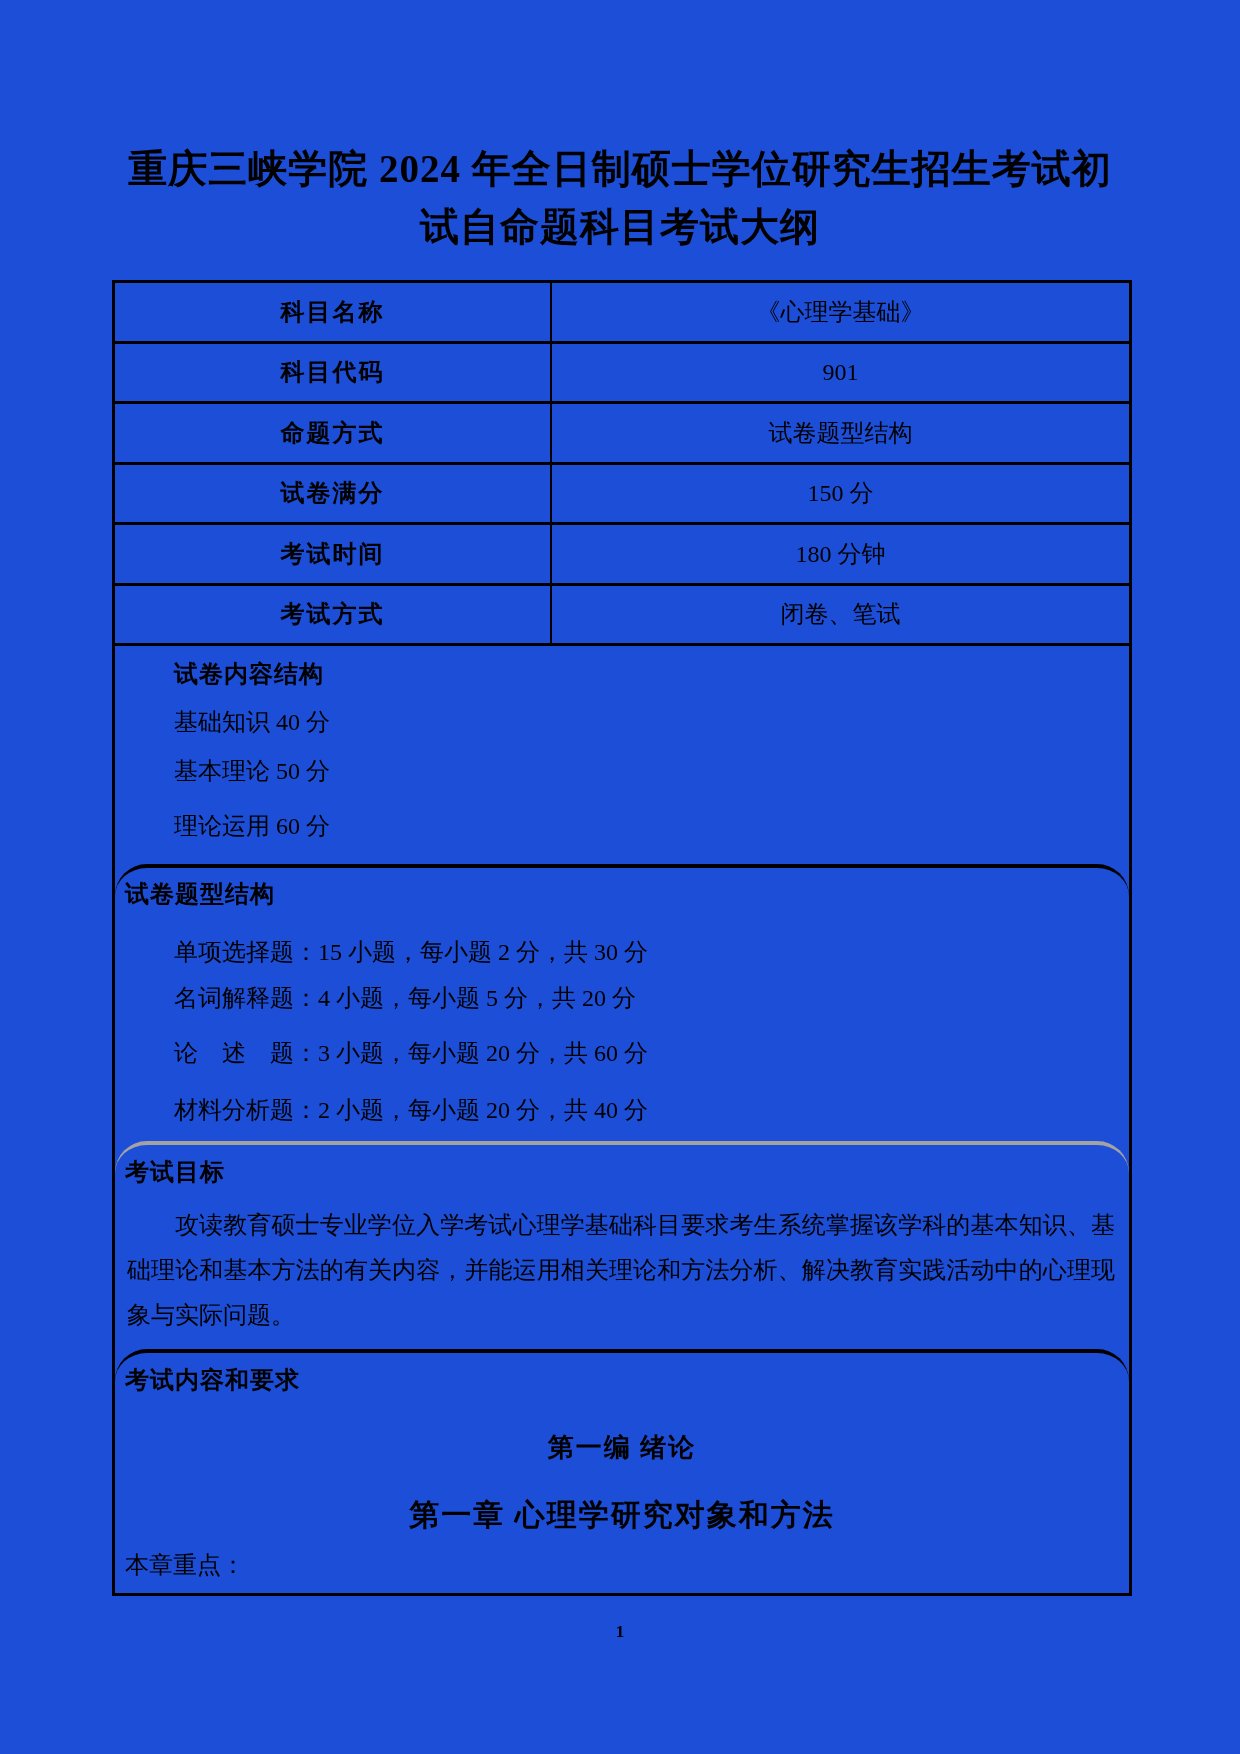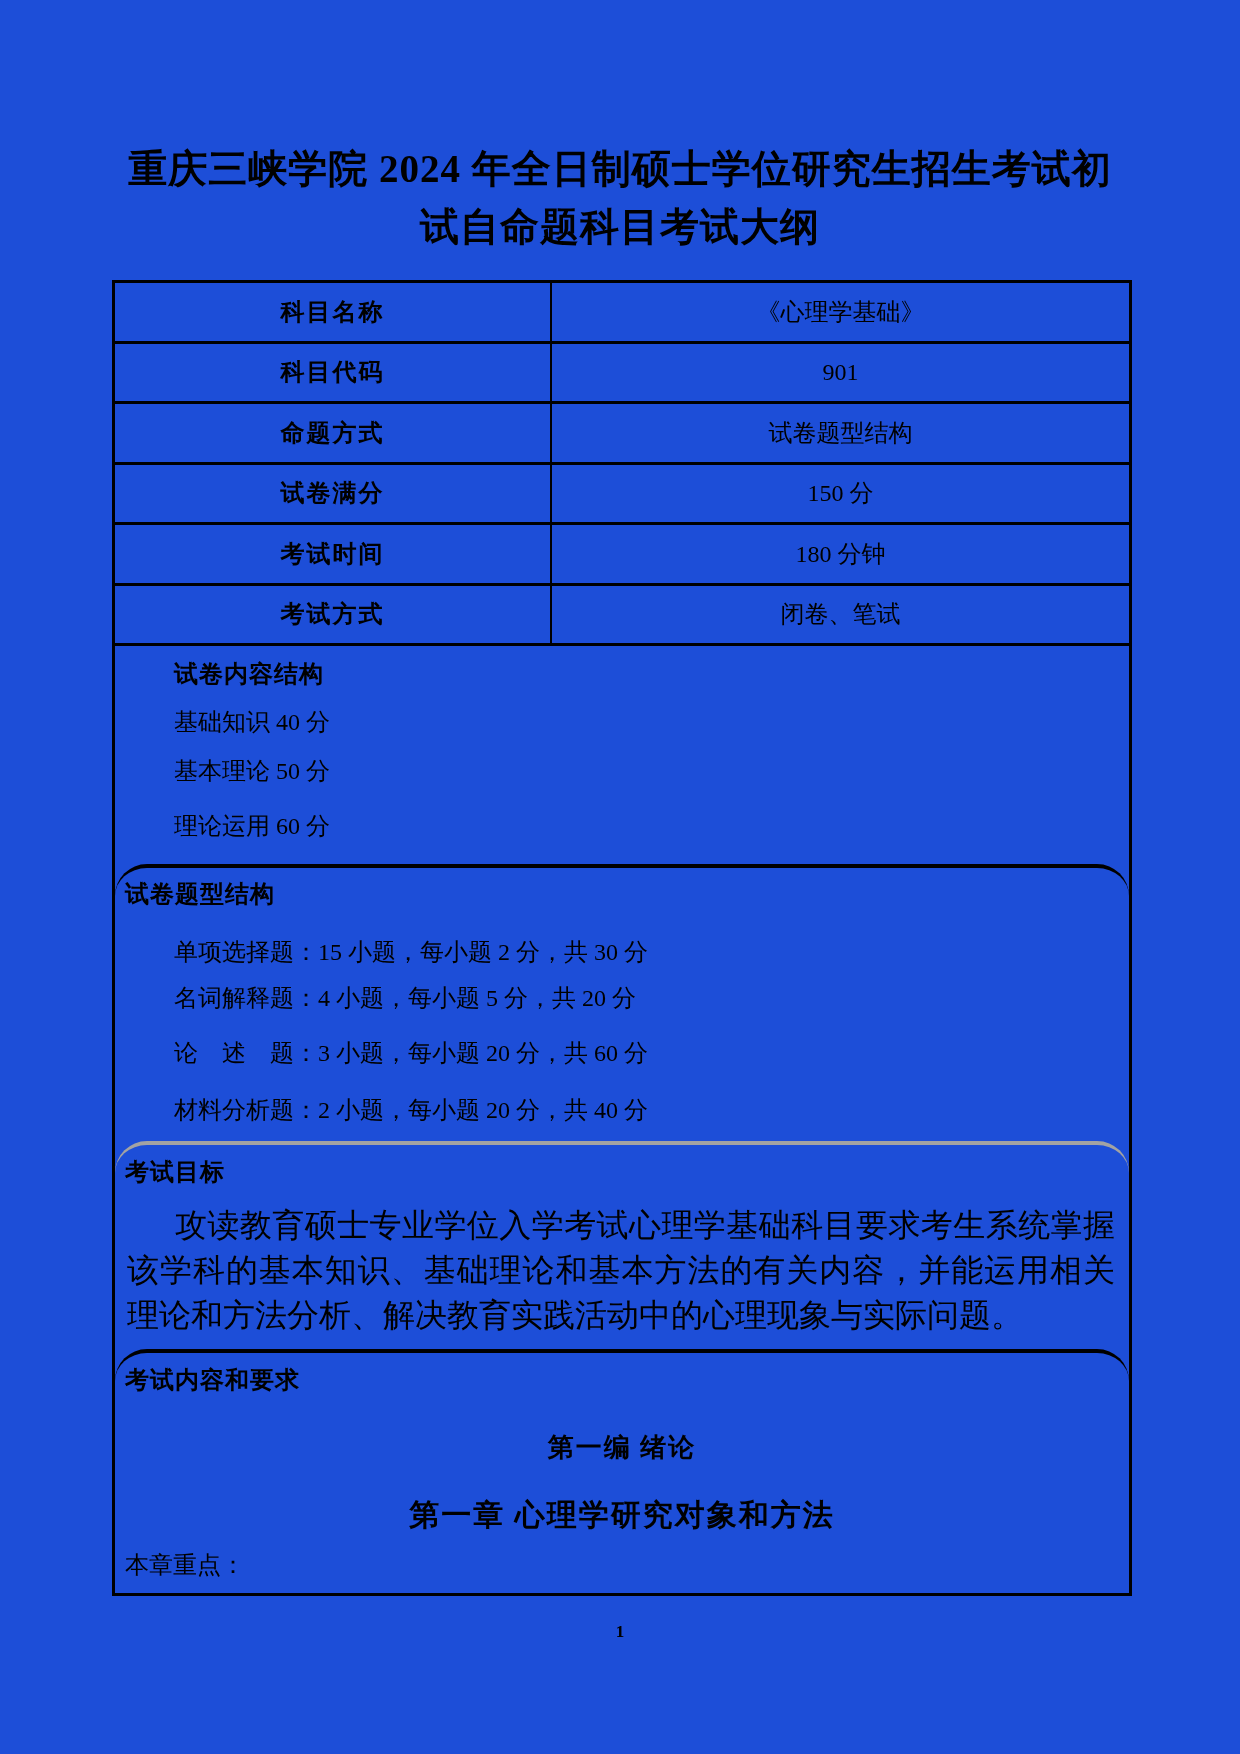--- a/index.html
+++ b/index.html
@@ -88,21 +88,21 @@
   .sec-types .sec-line.l2 { margin-top: 25px; }
   .sec-types .sec-line.l3 { margin-top: 27px; }
   
   .sec-goal .sec-heading { margin-top: 12px; }
   .goal-paragraph {
     margin-top: 16px;
     padding: 0 14px 0 12px;
     text-indent: 48px;
     text-align: justify;
     line-height: 45px;
-    font-size: 32px;
+    font-size: 24px;
   }
   
   .sec-req .sec-heading { margin-top: 12px; }
   .part-title {
     margin-top: 32px;
     height: 42px;
     line-height: 42px;
     text-align: center;
     font-weight: bold;
     font-size: 26px;

